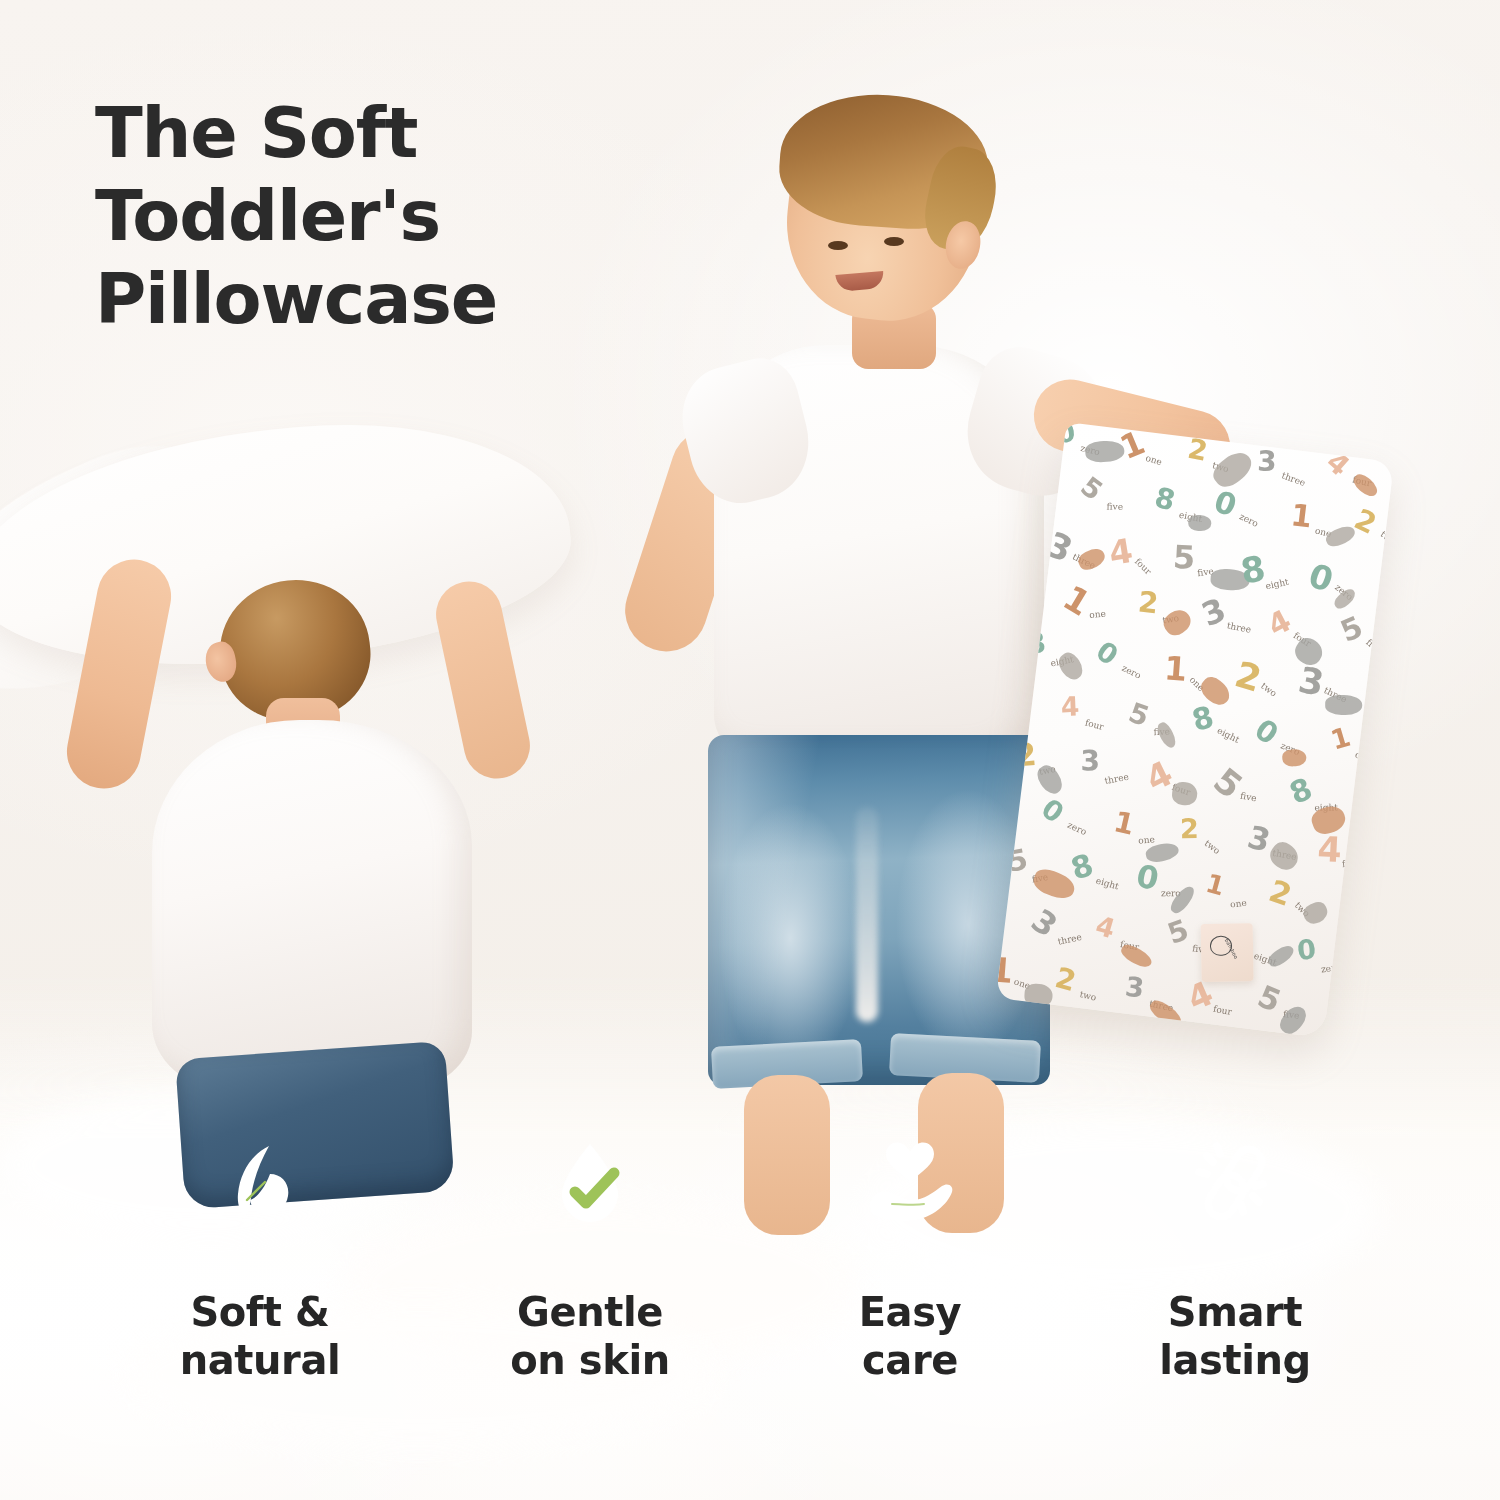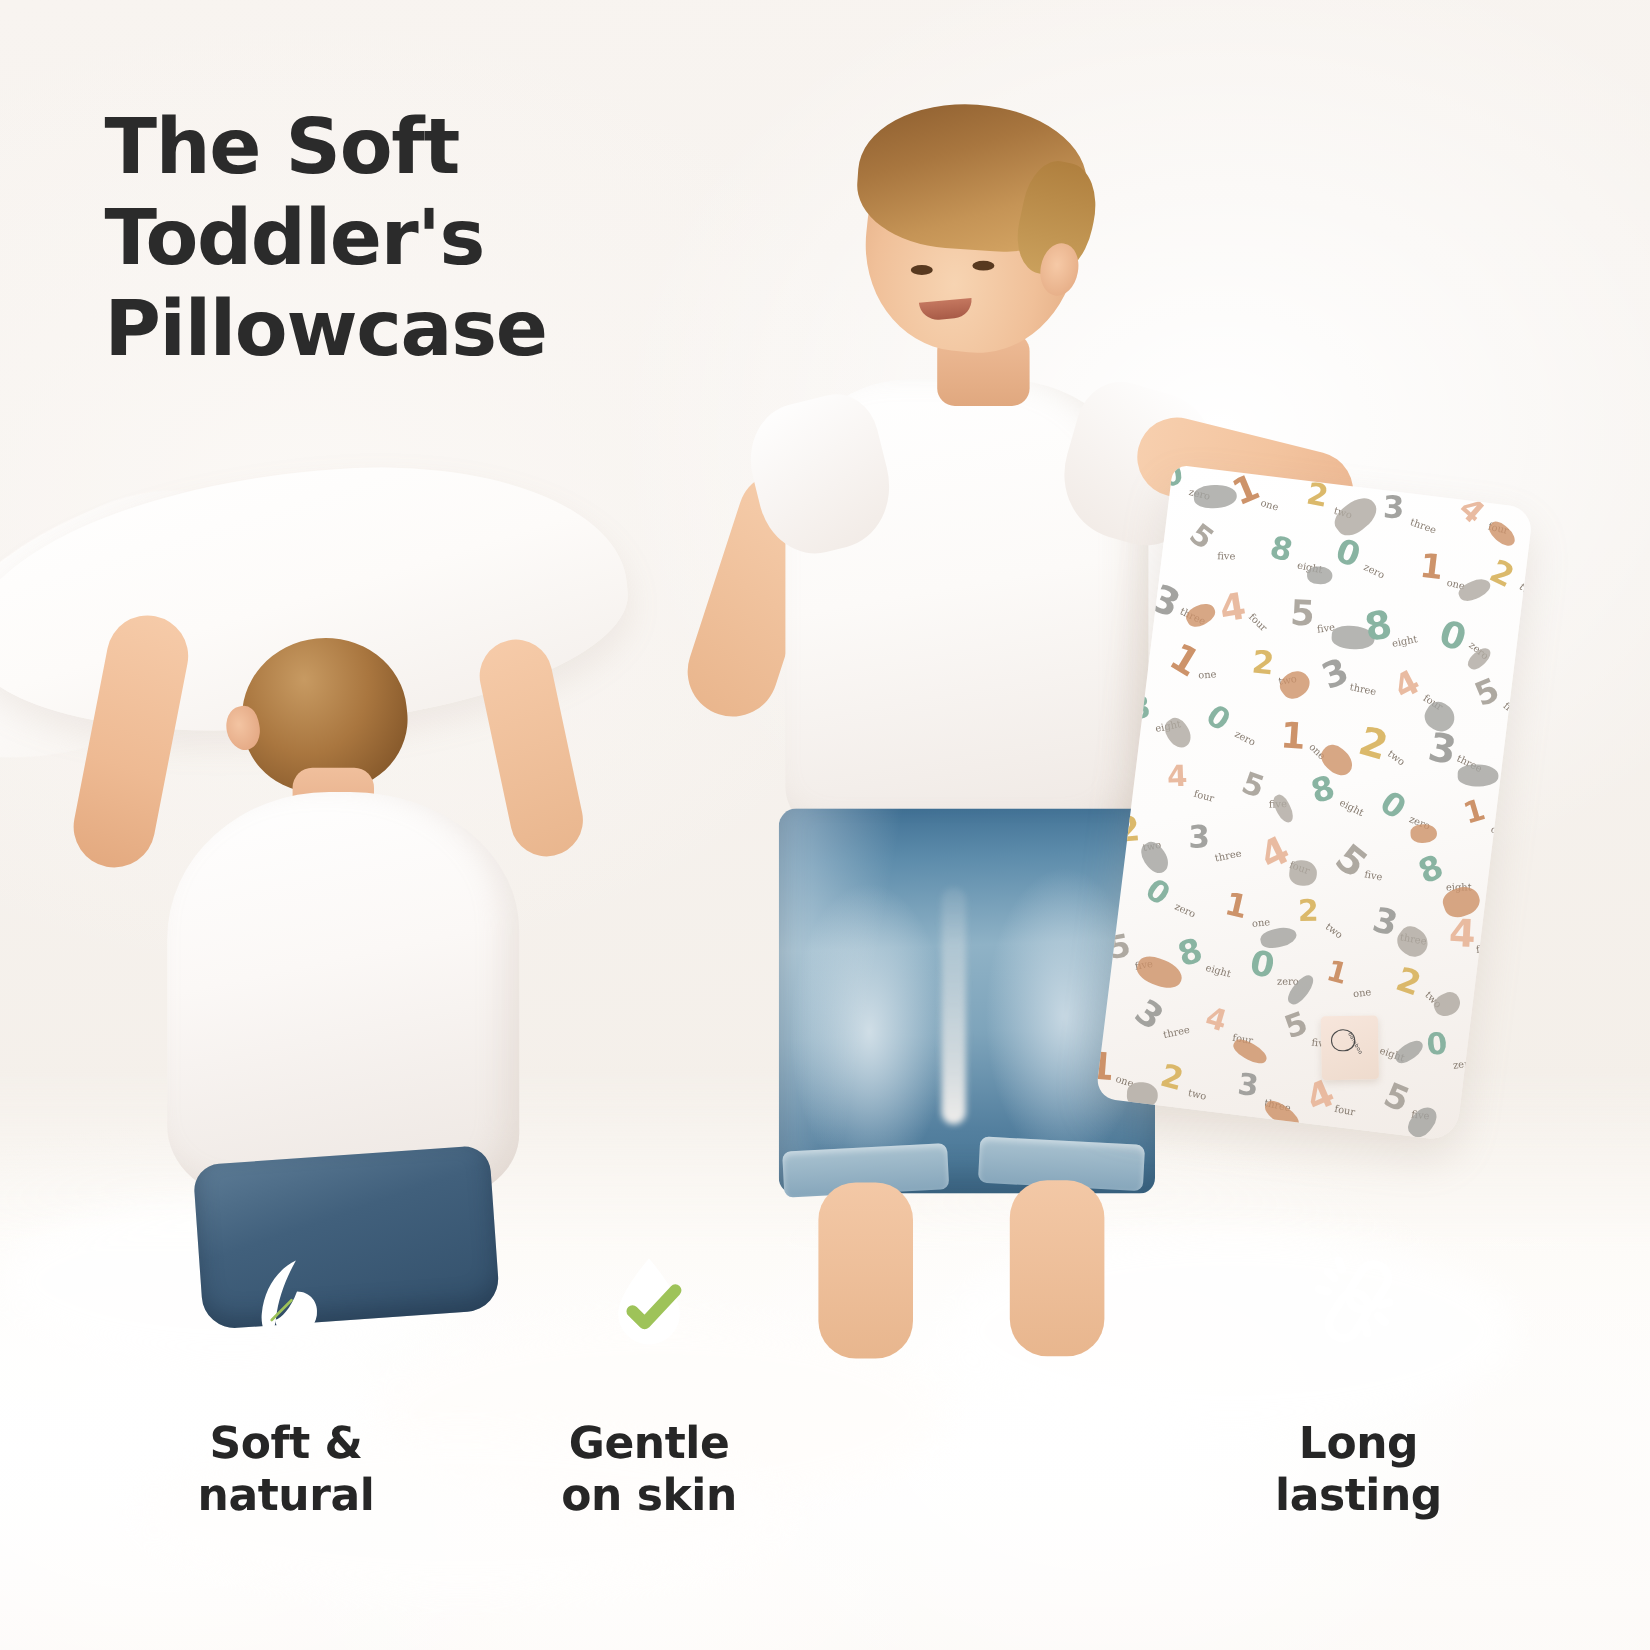--- a/index.html
+++ b/index.html
@@ -443,34 +443,45 @@
         <svg width="96" height="96" viewBox="0 0 96 96">
           <path d="M57 12 C40 20 28 38 26 60 C25 70 28 78 33 83 C36 79 38 72 39 64 C41 46 48 28 57 12 Z" fill="#ffffff"></path>
           <path d="M58 40 C70 40 78 50 76 62 C74 74 64 82 52 80 C44 79 39 73 38 66 C44 64 52 56 58 40 Z" fill="#ffffff"></path>
           <path d="M35 66 L53 48" stroke="#9ec359" stroke-width="2.4" stroke-linecap="round" fill="none"></path>
         </svg>
       </div>
       <div class="flabel">Soft &amp;
 natural</div>
     </div>
 
+    <div class="feature" style="left:760px;top:0;">
+      <div class="circle">
+        <svg width="96" height="96" viewBox="0 0 96 96">
+          <path d="M48 48 C34 36 24 30 24 20 C24 12 31 7 38 9 C43 10 46 14 48 18 C50 14 53 10 58 9 C65 7 72 12 72 20 C72 30 62 36 48 48 Z" fill="#ffffff"></path>
+          <path d="M8 72 C8 62 18 56 26 58 C34 60 40 66 50 66 C62 66 72 58 80 52 C86 48 92 52 90 58 C86 70 70 84 52 86 C36 88 20 84 10 80 Z" fill="#ffffff"></path>
+          <path d="M30 70 C40 70 52 72 62 70" stroke="#bcd68d" stroke-width="2" fill="none" stroke-linecap="round"></path>
+        </svg>
+      </div>
+      <div class="flabel">Easy
+care</div>
+    </div>
 
     <div class="feature" style="left:1085px;top:0;">
       <div class="circle">
         <svg width="96" height="96" viewBox="0 0 96 96">
           <g stroke="#ffffff" stroke-width="7.5" fill="none" stroke-linecap="round">
             <rect x="44" y="14" width="26" height="44" rx="13" transform="rotate(32 57 36)"></rect>
             <rect x="26" y="40" width="26" height="44" rx="13" transform="rotate(32 39 62)"></rect>
             <path d="M20 22 L26 28"></path>
             <path d="M12 38 L20 40"></path>
             <path d="M30 12 L33 20"></path>
             <path d="M76 50 L68 52"></path>
             <path d="M72 68 L66 62"></path>
             <path d="M56 78 L54 70"></path>
           </g>
         </svg>
       </div>
-      <div class="flabel">Long
+      <div class="flabel">Smart
 lasting</div>
     </div>
 
   </div>
 </div>
 
 </body></html>

